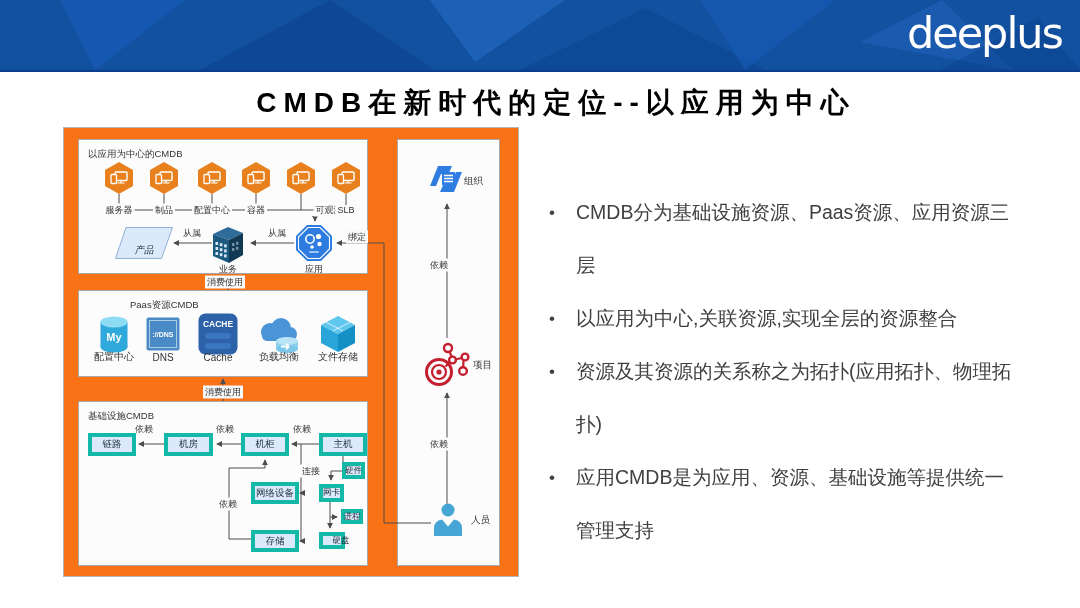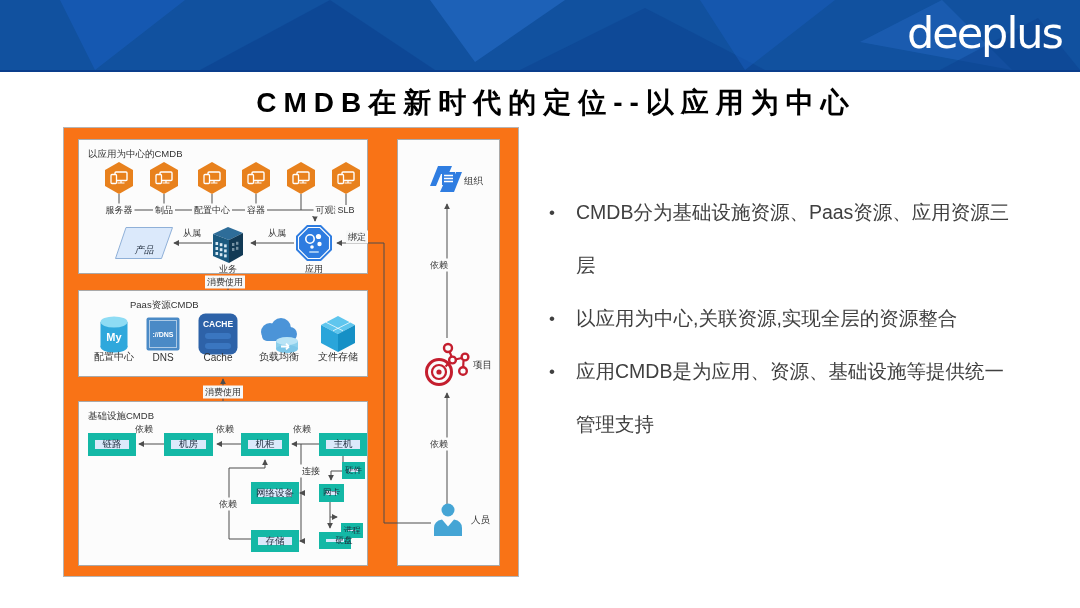--- a/index.html
+++ b/index.html
@@ -13,21 +13,21 @@
         letter-spacing:-2px;font-family:"DejaVu Sans",sans-serif;}
   
   #slide-title{position:absolute;left:16px;top:84px;width:1080px;text-align:center;
                font-size:28px;font-weight:bold;color:#000;letter-spacing:7px;}
   
   #diagram{position:absolute;left:63px;top:127px;width:454px;height:448px;
            background:#f97316;border:1px solid #b5b5b5;}
   .sec{position:absolute;background:#fcfcfc;border:1px solid #a9a9a9;}
   .sec-title{position:absolute;font-size:9.5px;color:#333;white-space:nowrap;}
   .lines{position:absolute;left:0;top:0;pointer-events:none;}
-  .bx{position:absolute;background:#dbe9fb;border:7px solid #14b8a6;display:flex;
+  .bx{position:absolute;background:#dbe9fb;border:4px solid #14b8a6;display:flex;
       align-items:center;justify-content:center;font-size:9.5px;color:#1e2b3c;
       box-sizing:border-box;white-space:nowrap;text-align:right;}
   .bx.small{font-size:8.5px;}
   .elab{position:absolute;font-size:9px;color:#333;transform:translate(-50%,-50%);
         white-space:nowrap;z-index:6;}
   .elab.bg{background:#f7f8f8;padding:0 2px;}
   .elab.bgw{background:#fcfcfc;padding:0 2px;}
   .nlab{position:absolute;font-size:10px;color:#333;transform:translate(-50%,-50%);white-space:nowrap;}
   .slab{position:absolute;font-size:9.5px;color:#333;white-space:nowrap;}
   .icon{position:absolute;}
@@ -273,21 +273,21 @@
   <div class="nlab" style="left:274px;top:229px;">文件存储</div>
 
   <div class="bx" style="left:24px;top:305px;width:48px;height:23px;">链路</div>
   <div class="bx" style="left:100px;top:305px;width:49px;height:23px;">机房</div>
   <div class="bx" style="left:177px;top:305px;width:48px;height:23px;">机柜</div>
   <div class="bx" style="left:255px;top:305px;width:48px;height:23px;">主机</div>
   <div class="bx" style="left:187px;top:354px;width:48px;height:22px;">网络设备</div>
   <div class="bx" style="left:187px;top:402px;width:48px;height:22px;">存储</div>
   <div class="bx small" style="left:278px;top:334px;width:23px;height:17px;">硬件</div>
   <div class="bx small" style="left:255px;top:356px;width:25px;height:18px;">网卡</div>
-  <div class="bx small" style="left:277px;top:395px;width:22px;height:15px;">进程</div>
+  <div class="bx small" style="left:277px;top:381px;width:22px;height:15px;">进程</div>
   <div class="bx small" style="left:255px;top:404px;width:23px;height:17px;padding-left:18px;">硬盘</div>
 
   <div class="elab" style="left:80px;top:301px;">依赖</div>
   <div class="elab" style="left:161px;top:301px;">依赖</div>
   <div class="elab" style="left:238px;top:301px;">依赖</div>
   <div class="elab bgw" style="left:247px;top:343px;">连接</div>
   <div class="elab bgw" style="left:164px;top:376px;">依赖</div>
 
   <div class="icon" style="left:363px;top:33px;">
     <svg width="38" height="36">
@@ -321,16 +321,17 @@
   </div>
   <div class="slab" style="left:407px;top:386px;">人员</div>
 
   <div class="elab bgw" style="left:375px;top:137px;">依赖</div>
   <div class="elab bgw" style="left:375px;top:316px;">依赖</div>
 </div>
 
 <div id="bullets">
   <div class="bullet">CMDB分为基础设施资源、Paas资源、应用资源三层</div>
   <div class="bullet">以应用为中心,关联资源,实现全层的资源整合</div>
+  <div class="bullet">资源及其资源的关系称之为拓扑(应用拓扑、物理拓扑)</div>
   <div class="bullet">应用CMDB是为应用、资源、基础设施等提供统一管理支持</div>
 </div>
 
 </div>
 
 </body></html>

